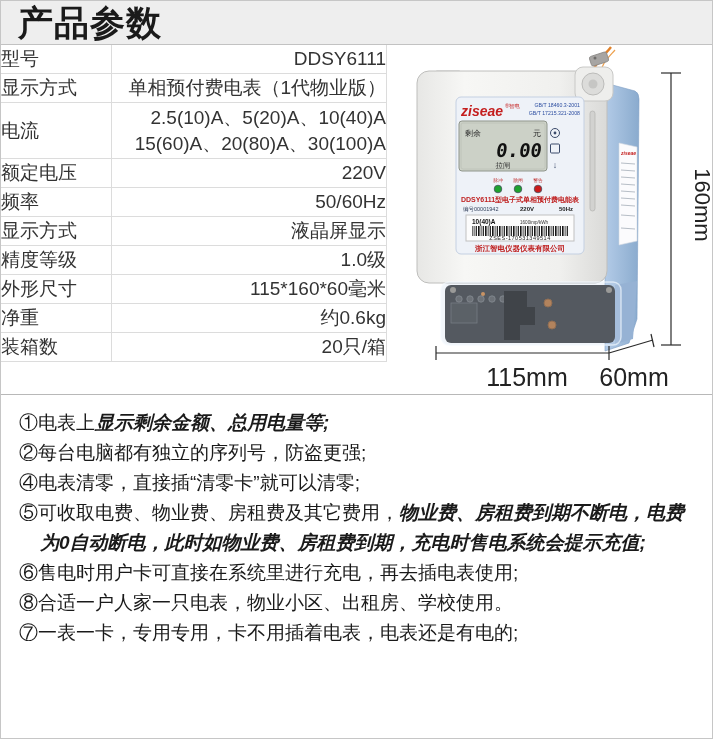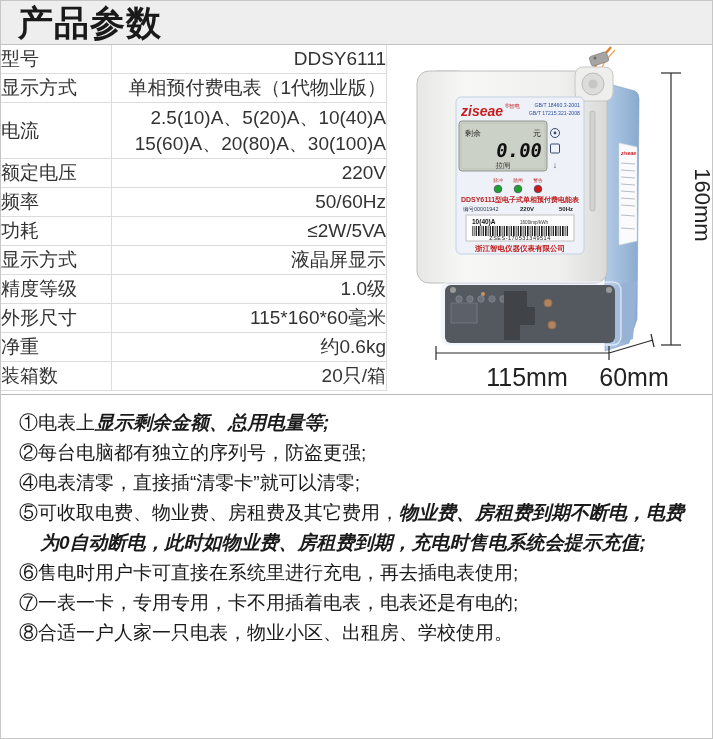--- a/index.html
+++ b/index.html
@@ -61,24 +61,20 @@
           <div class="vline">15(60)A、20(80)A、30(100)A</div>
         </td>
       </tr>
       <tr>
         <td class="lbl">额定电压</td>
         <td class="val">220V</td>
       </tr>
       <tr>
         <td class="lbl">频率</td>
         <td class="val">50/60Hz</td>
-      </tr>
-      <tr>
-        <td class="lbl">功耗</td>
-        <td class="val">≤2W/5VA</td>
       </tr>
       <tr>
         <td class="lbl">显示方式</td>
         <td class="val">液晶屏显示</td>
       </tr>
       <tr>
         <td class="lbl">精度等级</td>
         <td class="val">1.0级</td>
       </tr>
       <tr>
@@ -251,19 +247,19 @@
     </div>
   </div>
 
 
   <div class="features-body">
     <p class="feature"><span>①</span><span>电表上</span><span class="em">显示剩余金额、总用电量等;</span></p>
     <p class="feature"><span>②</span><span>每台电脑都有独立的序列号，防盗更强;</span><span class="em"></span></p>
     <p class="feature"><span>④</span><span>电表清零，直接插“清零卡”就可以清零;</span><span class="em"></span></p>
     <p class="feature"><span>⑤</span><span>可收取电费、物业费、房租费及其它费用，</span><span class="em">物业费、房租费到期不断电，电费为0自动断电，此时如物业费、房租费到期，充电时售电系统会提示充值;</span></p>
     <p class="feature"><span>⑥</span><span>售电时用户卡可直接在系统里进行充电，再去插电表使用;</span><span class="em"></span></p>
+    <p class="feature"><span>⑧</span><span>合适一户人家一只电表，物业小区、出租房、学校使用。</span><span class="em"></span></p>
     <p class="feature"><span>⑦</span><span>一表一卡，专用专用，卡不用插着电表，电表还是有电的;</span><span class="em"></span></p>
-    <p class="feature"><span>⑧</span><span>合适一户人家一只电表，物业小区、出租房、学校使用。</span><span class="em"></span></p>
   </div>
 
   <div class="bottom-strip"></div>
 
 </div>
 
 </body></html>

